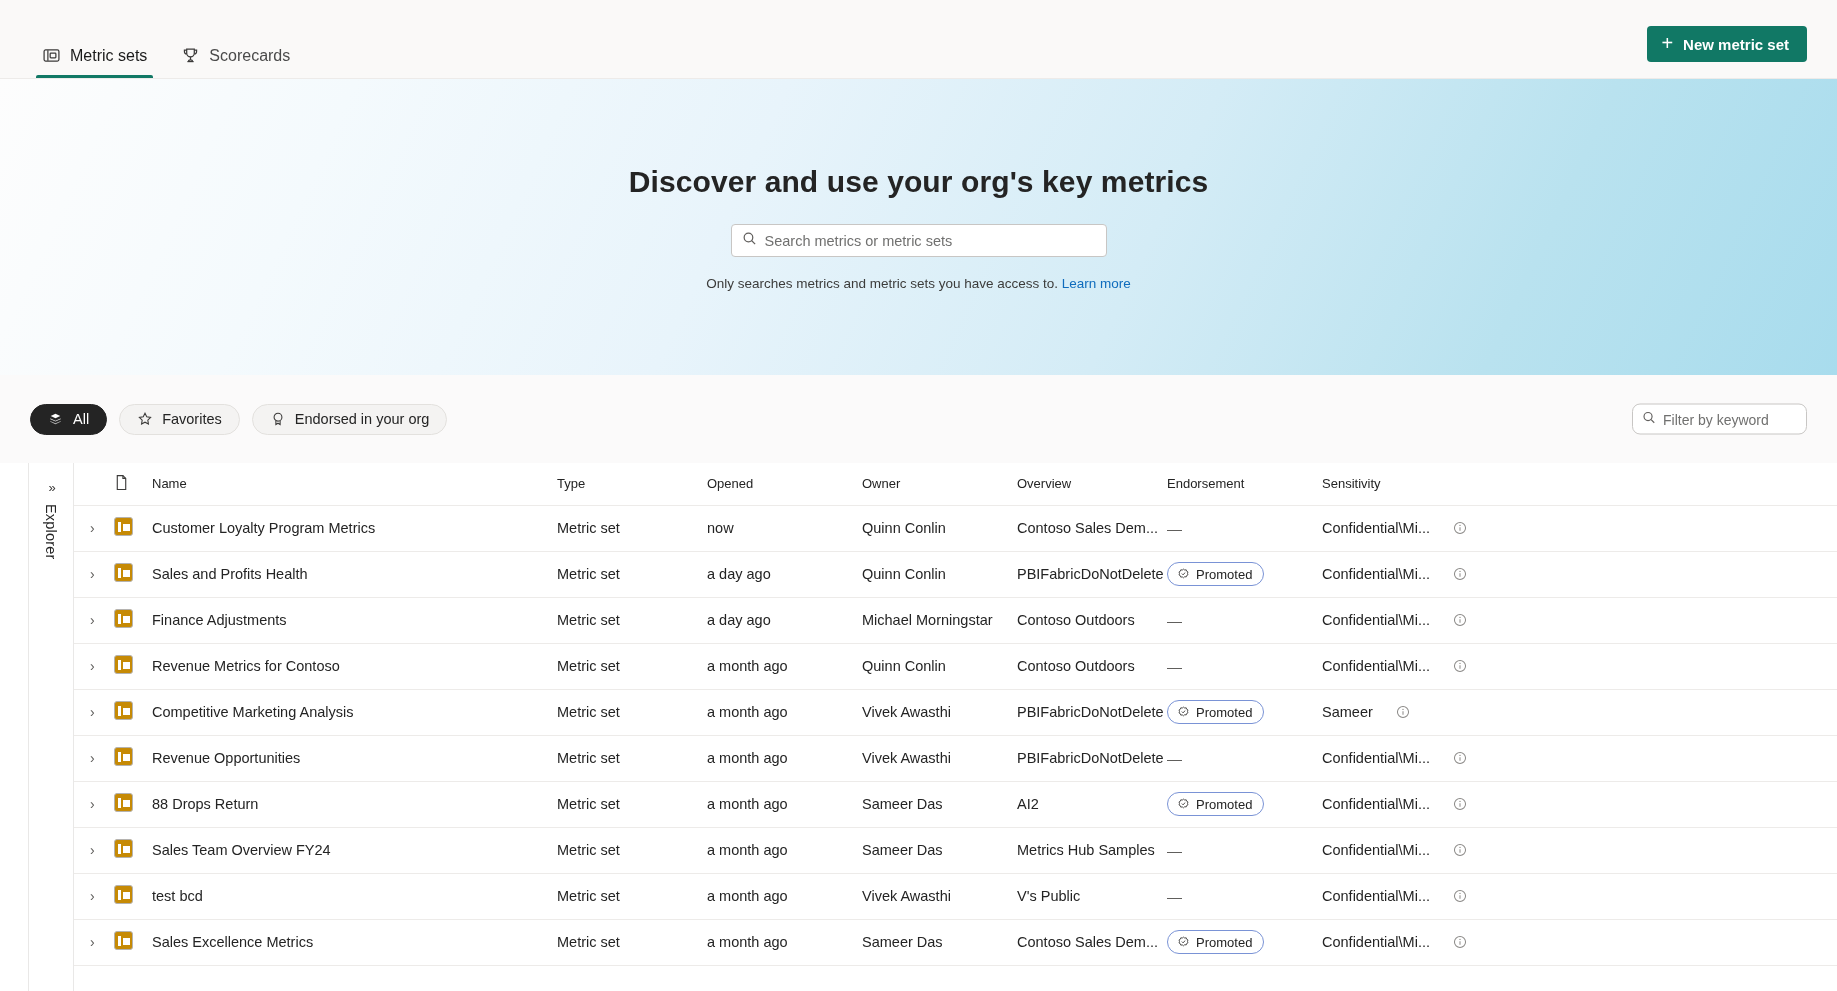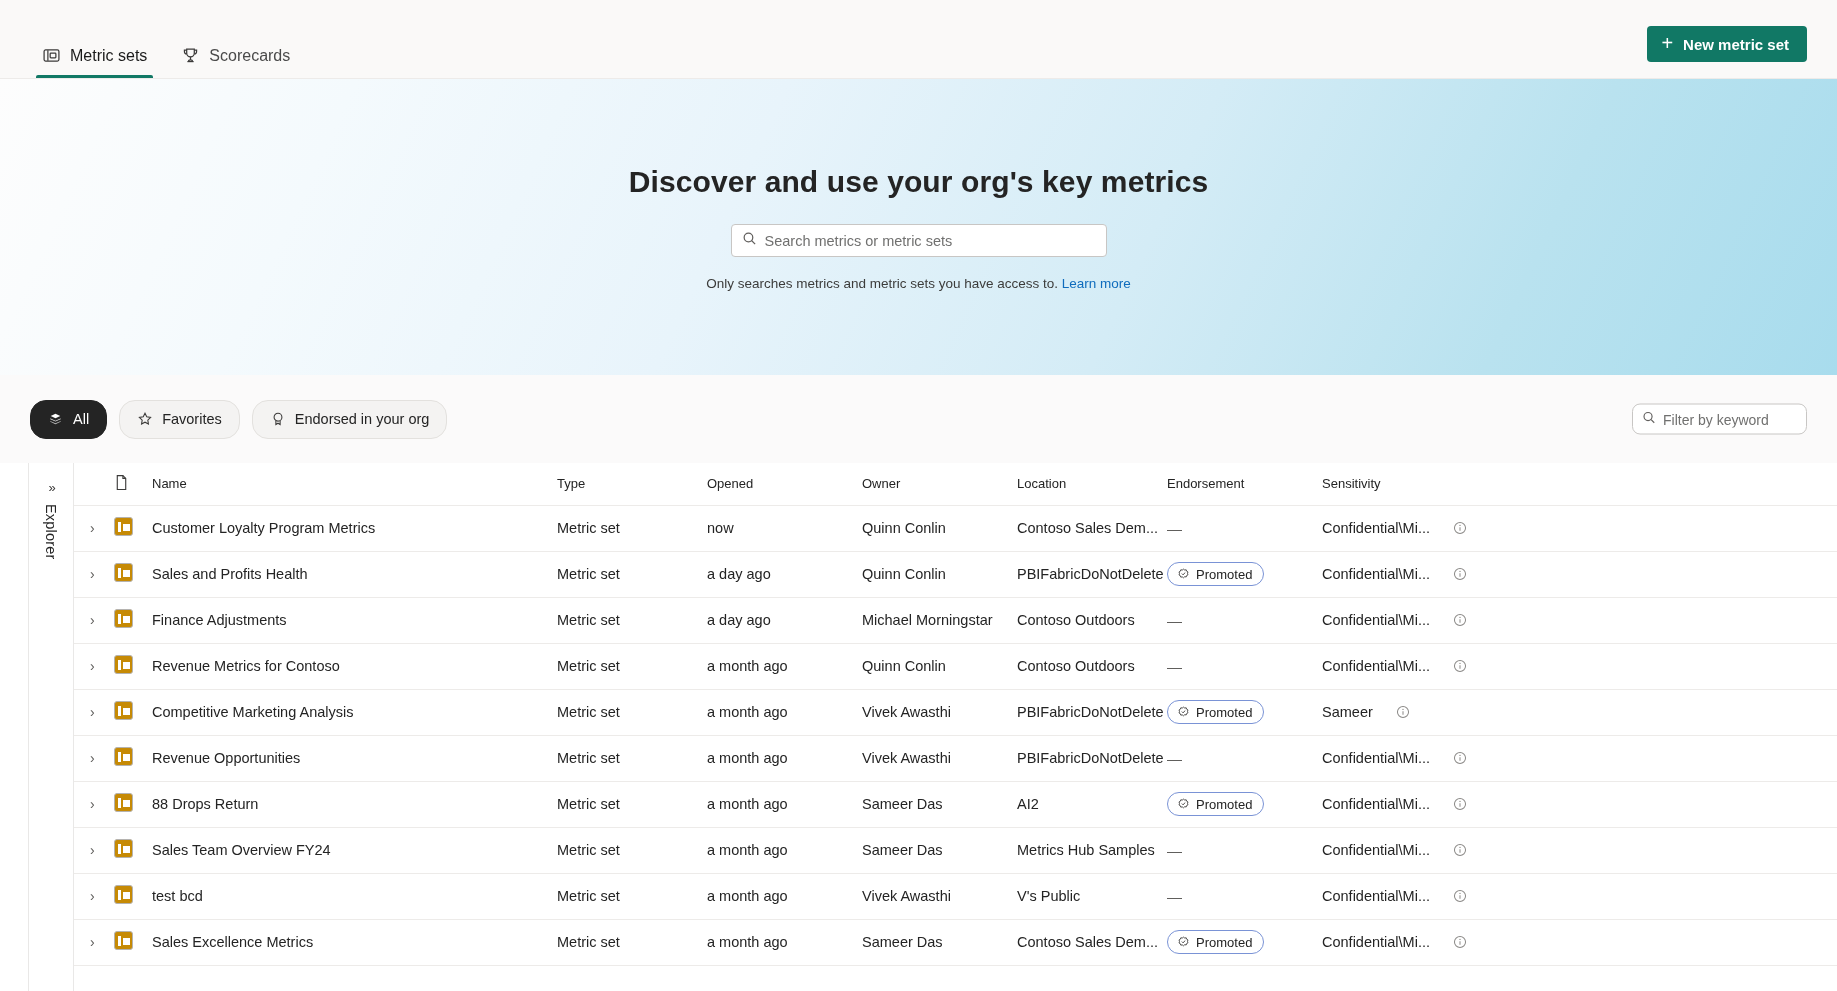--- a/index.html
+++ b/index.html
@@ -132,21 +132,21 @@
   .filterbar {
     height: 88px;
     background: #fbfafa;
     display: flex;
     align-items: center;
     padding: 0 30px 0 30px;
     position: relative;
   }
   .pills { display: flex; gap: 12px; align-items: center; }
   .pill {
-    height: 39px;
+    height: 31px;
     border-radius: 16px;
     border: 1px solid #e3e1de;
     background: #f4f3f2;
     display: inline-flex;
     align-items: center;
     gap: 9px;
     padding: 0 17px;
     font-size: 14.5px;
     color: #242424;
     cursor: pointer;
@@ -440,21 +440,21 @@
               <svg width="15" height="17" viewBox="0 0 16 18" fill="none" stroke="#3b3a39" stroke-width="1.2">
                 <path d="M3.5 1.6h6l3 3v11.8h-9z"></path>
                 <path d="M9.5 1.6v3h3"></path>
               </svg>
             </span>
           </th>
           <th class="c-name">Name</th>
           <th class="c-type">Type</th>
           <th class="c-open">Opened</th>
           <th class="c-owner">Owner</th>
-          <th class="c-loc">Location</th>
+          <th class="c-loc">Overview</th>
           <th class="c-end">Endorsement</th>
           <th class="c-sens">Sensitivity</th>
         </tr>
       </thead>
       <tbody id="rows-body">
           <tr>
             <td class="c-exp"><span class="chev-right">›</span></td>
             <td class="c-icon"><span class="ms-icon"></span></td>
             <td class="c-name"><span class="name-cell">Customer Loyalty Program Metrics</span></td>
             <td class="c-type">Metric set</td>

